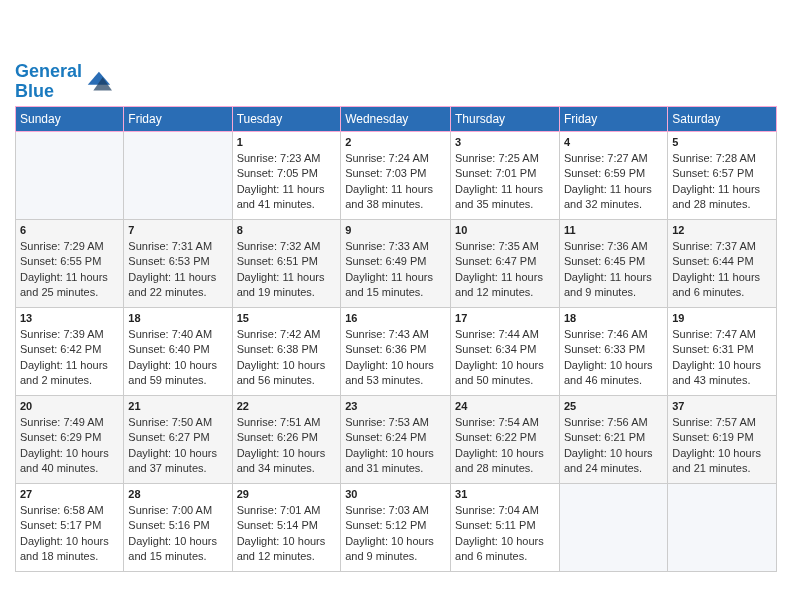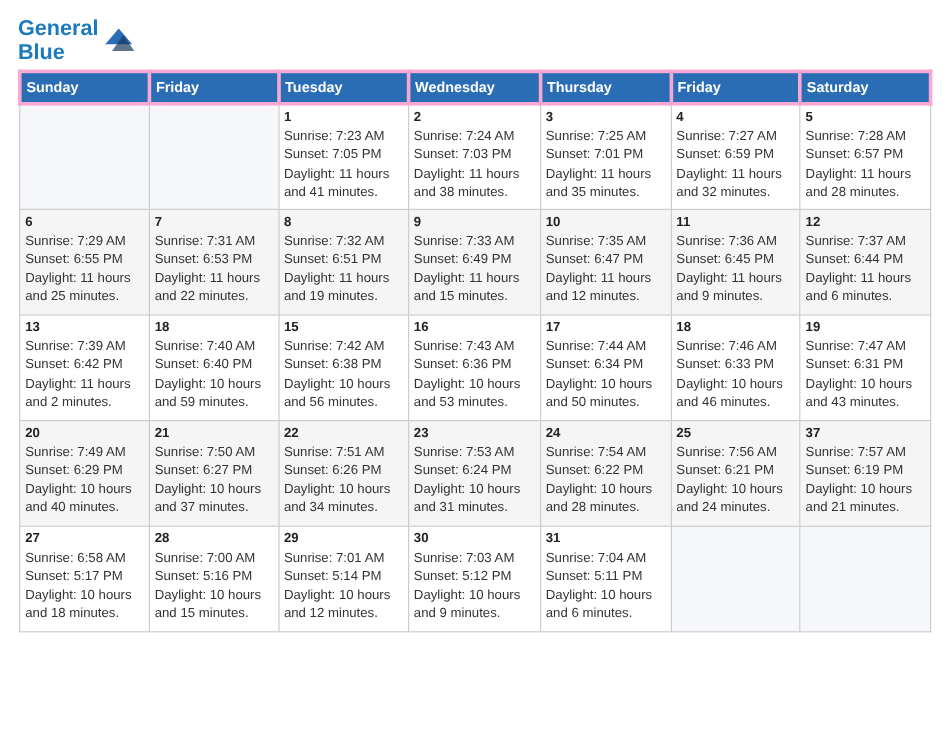--- a/index.html
+++ b/index.html
@@ -6,20 +6,21 @@
     body {
       font-family: Arial, sans-serif;
       background: #fff;
       width: 792px;
       height: 612px;
       overflow: hidden;
     }
     .container {
       width: 792px;
       padding: 10px 15px;
+      margin-top: 48px;
     }
     .header-row {
       display: flex;
       align-items: flex-start;
       justify-content: space-between;
       margin-bottom: 4px;
     }
     .logo {
       display: flex;
       align-items: center;
@@ -56,22 +57,22 @@
       width: 100%;
       border-collapse: collapse;
       font-size: 10px;
     }
     thead tr th {
       background-color: #2a6db5;
       color: white;
       padding: 5px 4px;
       text-align: left;
       font-size: 12px;
-      font-weight: bold;
-      border: 3px solid #f9a8d4;
+      font-weight: normal;
+      border: 1px solid #f9a8d4;
     }
     tbody tr td {
       border: 1px solid #ccc;
       vertical-align: top;
       padding: 3px 4px;
       height: 88px;
       width: 113px;
       color: #222;
       font-size: 10px;
       line-height: 1.4;

